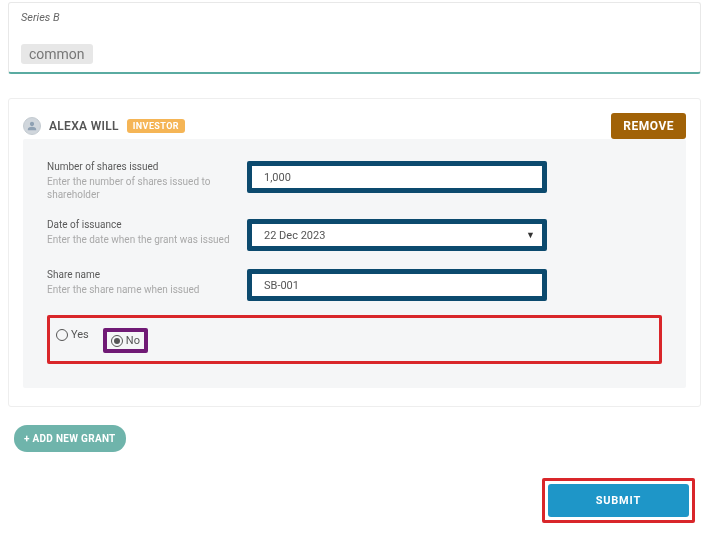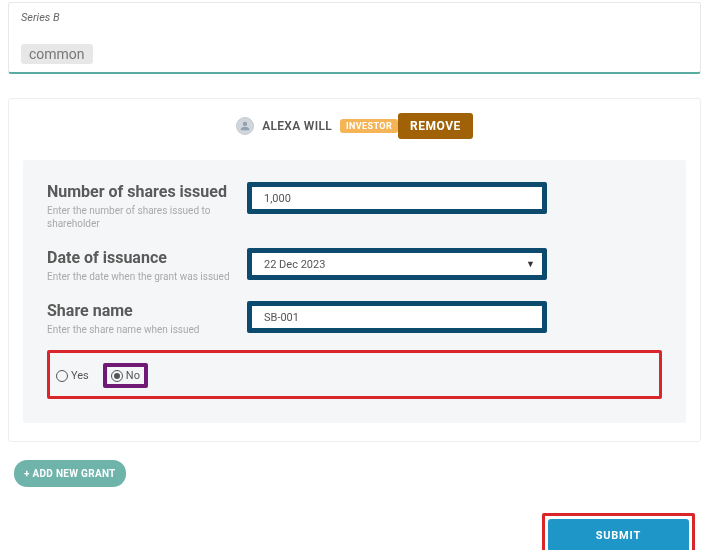--- a/index.html
+++ b/index.html
@@ -1,37 +1,37 @@
 <!DOCTYPE html>
 <html><head>
 <meta charset="utf-8">
 <style>
 *{box-sizing:border-box;margin:0;padding:0;font-family:-apple-system,BlinkMacSystemFont,"Segoe UI",Roboto,Arial,sans-serif}
 body{background:#fff;width:709px;height:550px;overflow:hidden;font-size:12px;color:#333}
 .top-card{border:1px solid #e8e8e8;border-radius:3px;margin:2px 8px 0 8px;padding:8px 12px 8px 12px;border-bottom:2px solid #5aaba1}
 .series-label{font-style:italic;color:#666;font-size:11px;margin-bottom:20px}
 .pill{display:inline-block;background:#e7e7e7;color:#777;font-size:14px;padding:2px 8px;border-radius:3px}
 .main-card{border:1px solid #eee;border-radius:3px;margin:24px 8px 0 8px;padding:14px 14px 18px 14px}
-.header-row{display:flex;align-items:center;justify-content:center;margin-bottom:21px}
+.header-row{display:flex;align-items:center;justify-content:space-between;margin-bottom:0}
 .user-block{display:flex;align-items:center;gap:8px}
 .avatar{width:18px;height:18px;border-radius:50%;background:#d0d6dc;display:flex;align-items:center;justify-content:center;border:1px solid #c4cbd1}
 .avatar svg{width:10px;height:10px;fill:#8fa1b3}
 .user-name{font-size:12px;font-weight:600;color:#555;letter-spacing:.3px}
 .badge-investor{background:#f5b556;color:#fff;font-size:9px;font-weight:700;padding:2px 6px;border-radius:3px;letter-spacing:.4px}
 .btn-remove{background:#a16207;color:#fff;border:none;font-size:12px;font-weight:700;padding:6px 12px;border-radius:3px;letter-spacing:.5px;cursor:pointer}
 .form-area{background:#f5f6f7;padding:22px 24px 24px 24px;border-radius:2px}
 .form-row{display:flex;align-items:flex-start;margin-bottom:18px}
 .label-col{width:200px;flex-shrink:0}
-.label-title{font-size:16px;color:#5a5a5a;font-weight:700;margin-bottom:3px}
+.label-title{font-size:10px;color:#5a5a5a;font-weight:400;margin-bottom:3px}
 .label-sub{font-size:10px;color:#a9a9a9;line-height:1.3}
 .input-col{flex:1;max-width:300px}
 .text-input{width:100%;height:32px;border:5px solid #0c4a6e;border-radius:2px;padding:0 12px;font-size:11px;color:#555;background:#fff}
 .select-wrap{position:relative}
 .select-caret{position:absolute;right:12px;top:50%;transform:translateY(-50%);font-size:9px;color:#333;pointer-events:none}
-.radio-col{display:flex;gap:14px;align-items:center;padding-top:2px}
+.radio-col{display:flex;gap:14px;align-items:flex-start;padding-top:2px}
 .radio-opt{display:flex;align-items:center;gap:3px;font-size:11px;color:#555;cursor:pointer}
 .radio-circle{width:12px;height:12px;border:1.5px solid #555;border-radius:50%;display:inline-flex;align-items:center;justify-content:center}
 .radio-dot{width:6px;height:6px;background:#555;border-radius:50%}
 .hl-group{border:3px solid #d9262a;padding:8px 6px 8px 6px;border-radius:2px;position:relative;margin-top:-4px}
 .hl-radio{border:4px solid #701a75;padding:2px 4px;border-radius:2px}
 .footer-area{margin:8px 8px 0 8px;padding:10px 6px 0 6px}
 .btn-add{background:#6fb4ab;color:#fff;border:none;font-size:10px;font-weight:700;padding:8px 10px;border-radius:13px;letter-spacing:.3px;cursor:pointer}
 .submit-row{display:flex;justify-content:flex-end;margin-top:26px}
 .hl-submit{border:3px solid #d9262a;padding:3px;border-radius:2px}
 .btn-submit{background:#1e96c8;color:#fff;border:none;font-size:11px;font-weight:700;padding:10px 48px;border-radius:3px;letter-spacing:.8px;cursor:pointer}

